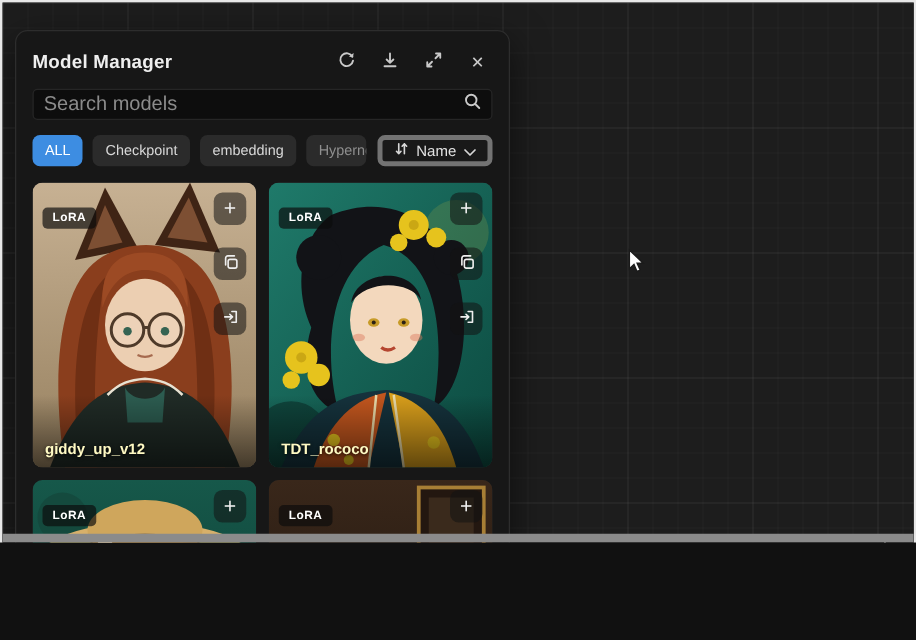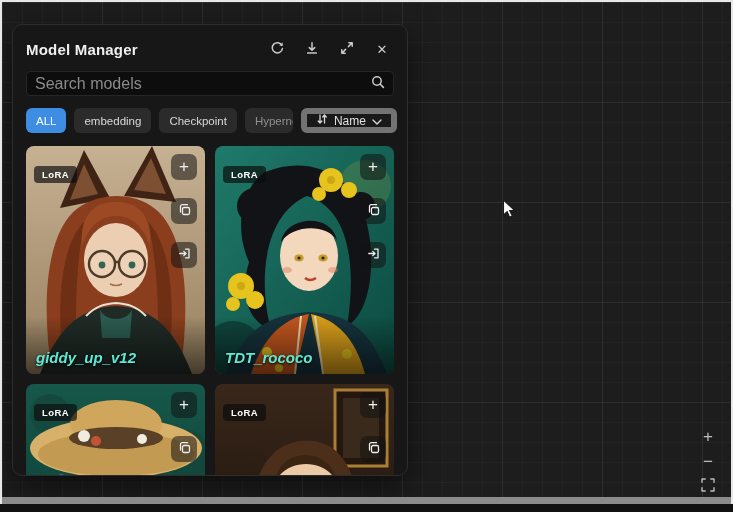--- a/index.html
+++ b/index.html
@@ -3,21 +3,21 @@
 <meta charset="utf-8">
 <style>
   * { box-sizing: border-box; margin: 0; padding: 0; }
   html, body { width: 733px; height: 512px; }
   body {
     font-family: "Liberation Sans", "DejaVu Sans", sans-serif;
     background: #111;
     overflow: hidden;
   }
   .screen {
-    position: relative; width: 733px; height: 504px;
+    position: relative; width: 733px; height: 434px;
     border: 2px solid #e8e8e8; border-bottom: 0;
     background: #1d1d1d; overflow: hidden;
   }
   .canvas {
     position: absolute; inset: 0;
     background-color: #1d1d1d;
     background-image:
       linear-gradient(rgba(255,255,255,0.05) 1px, transparent 1px),
       linear-gradient(90deg, rgba(255,255,255,0.05) 1px, transparent 1px),
       linear-gradient(rgba(255,255,255,0.028) 1px, transparent 1px),
@@ -49,21 +49,21 @@
   .filter-row { margin-top: 12px; display: flex; align-items: flex-start; gap: 8px; }
   .chip {
     height: 25px; padding: 0 10px; display: flex; align-items: center;
     border-radius: 6px; background: #2b2b2b; color: #d8d8d8;
     font-size: 11.5px; border: none; cursor: pointer; white-space: nowrap; flex: none;
   }
   .chip.active { background: #3d8de2; color: #fff; }
   .chip.truncated { max-width: 48px; overflow: hidden; color: #8f8f8f; padding-right: 0; }
   .sort-select {
     margin-left: auto; height: 25px; display: flex; align-items: center; gap: 6px;
-    padding: 0 9px; border: 6px solid #737373; border-radius: 6px;
+    padding: 0 9px; border: 4px solid #737373; border-radius: 6px;
     background: #191919; color: #e2e2e2; font-size: 12px; cursor: pointer; flex: none;
   }
   .card-grid { margin-top: 13px; display: grid; grid-template-columns: 1fr 1fr; gap: 10px; }
   .card { position: relative; height: 228px; border-radius: 8px; overflow: hidden; background: #222; cursor: pointer; }
   .card svg.art { position: absolute; inset: 0; width: 100%; height: 100%; display: block; }
   .card-shade {
     position: absolute; left: 0; right: 0; bottom: 0; height: 58px;
     background: linear-gradient(180deg, rgba(0,0,0,0), rgba(0,0,0,0.55)); pointer-events: none;
   }
   .badge {
@@ -72,23 +72,22 @@
   }
   .card-btn {
     position: absolute; right: 8px; width: 26px; height: 26px; border-radius: 7px;
     background: rgba(18,18,18,0.55); color: #f0f0f0;
     display: flex; align-items: center; justify-content: center; border: none; cursor: pointer;
   }
   .card-btn.plus { top: 8px; font-size: 17px; }
   .card-btn.copy { top: 52px; }
   .card-btn.load { top: 96px; }
   .card-title {
-    position: absolute; left: 10px; bottom: 8px; color: #5eead4; font-size: 15px; font-weight: 700;
+    position: absolute; left: 10px; bottom: 8px; color: #fef9c3; font-size: 12px; font-weight: 700;
     text-shadow: 0 1px 3px rgba(0,0,0,0.9);
-    font-style: italic;
   }
   .cursor { position: absolute; left: 500px; top: 197px; pointer-events: none; }
   .nav-controls {
     position: absolute; right: 12px; top: 424px;
     display: flex; flex-direction: column; align-items: center; gap: 3px;
   }
   .nav-btn {
     width: 22px; height: 22px; display: flex; align-items: center; justify-content: center;
     color: #bdbdbd; background: transparent; border: none; font-size: 17px; cursor: pointer;
   }
@@ -139,22 +138,22 @@
       <span>
         <svg width="14" height="14" viewBox="0 0 14 14">
             <circle cx="6" cy="6" r="4.2" fill="none" stroke="#c9c9c9" stroke-width="1.5"></circle>
             <path d="M9.2 9.2 L12.4 12.4" stroke="#c9c9c9" stroke-width="1.5" stroke-linecap="round"></path>
           </svg>
       </span>
     </div>
 
     <div class="filter-row">
       <button class="chip active">ALL</button>
+      <button class="chip">Checkpoint</button>
       <button class="chip">embedding</button>
-      <button class="chip">Checkpoint</button>
       <button class="chip truncated">Hypernetwork</button>
       <button class="sort-select">
         <span>
           <svg width="12" height="12" viewBox="0 0 12 12">
               <path d="M4 2 V10 M4 10 L2.2 8 M4 10 L5.8 8 M8.5 10 V2 M8.5 2 L6.7 4 M8.5 2 L10.3 4" fill="none" stroke="#d6d6d6" stroke-width="1.3" stroke-linecap="round" stroke-linejoin="round"></path>
             </svg>
         </span>
         <span>Name</span>
         <span>
           <svg width="10" height="6" viewBox="0 0 10 6">

